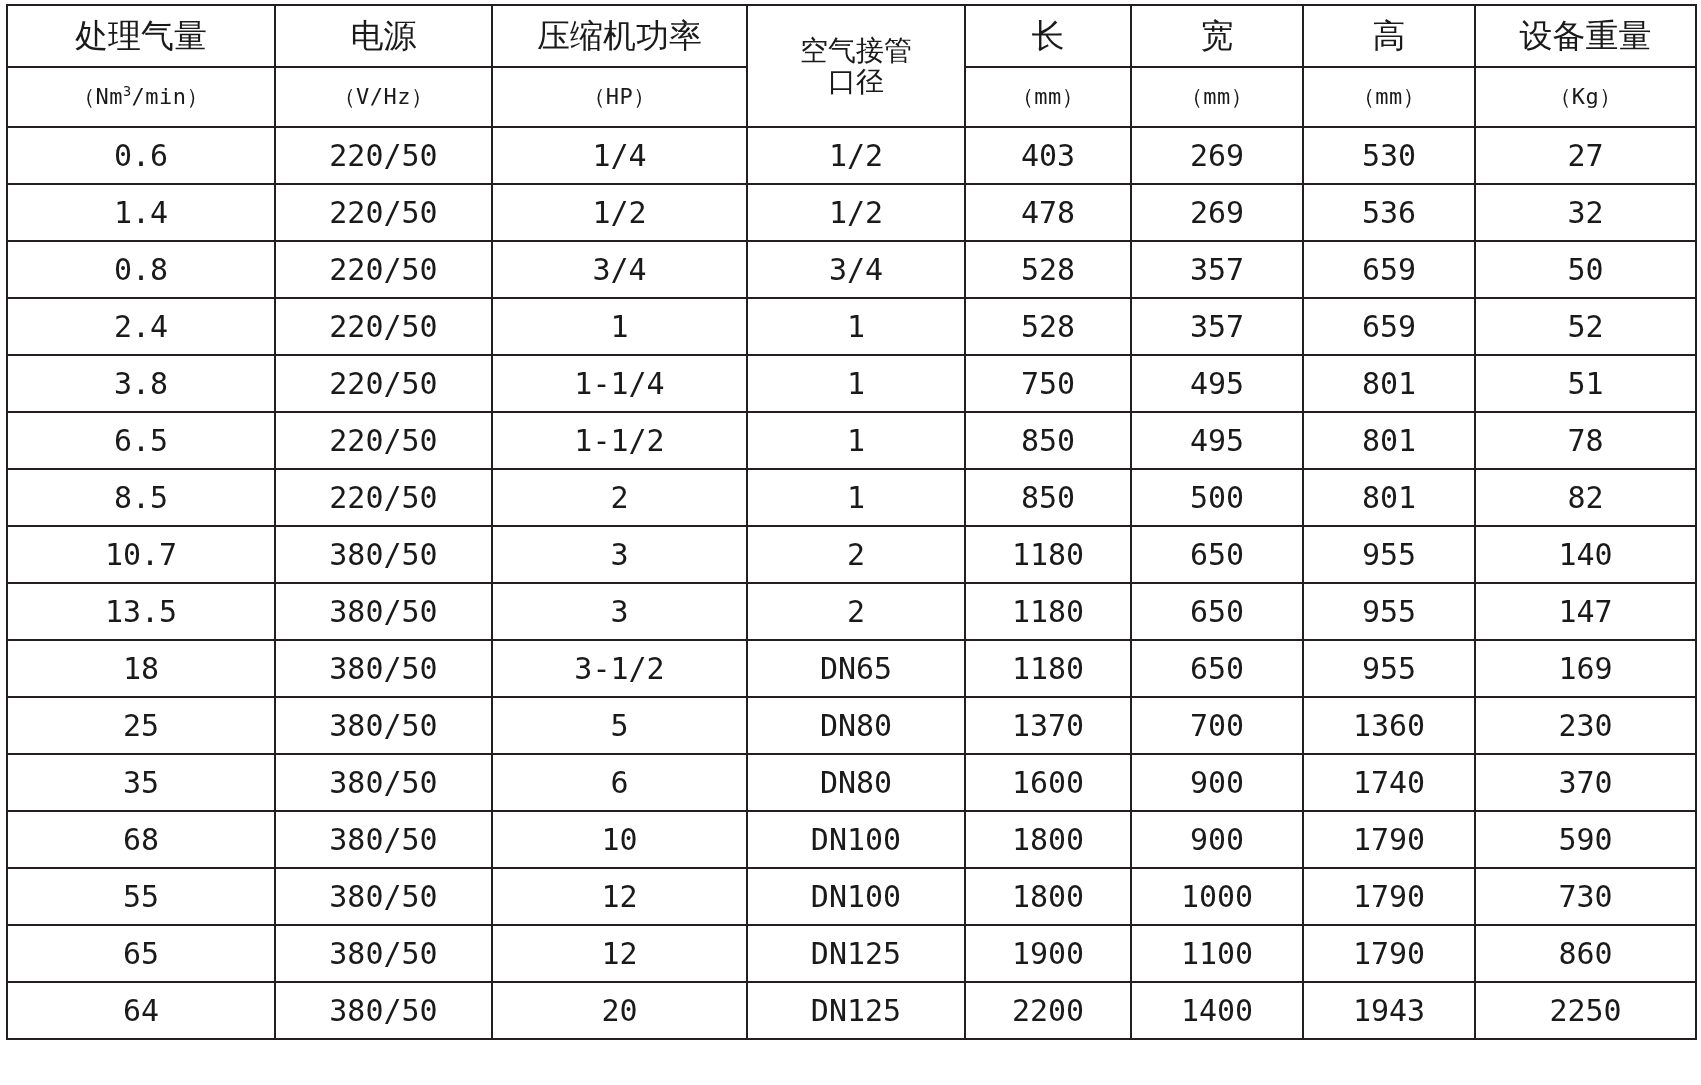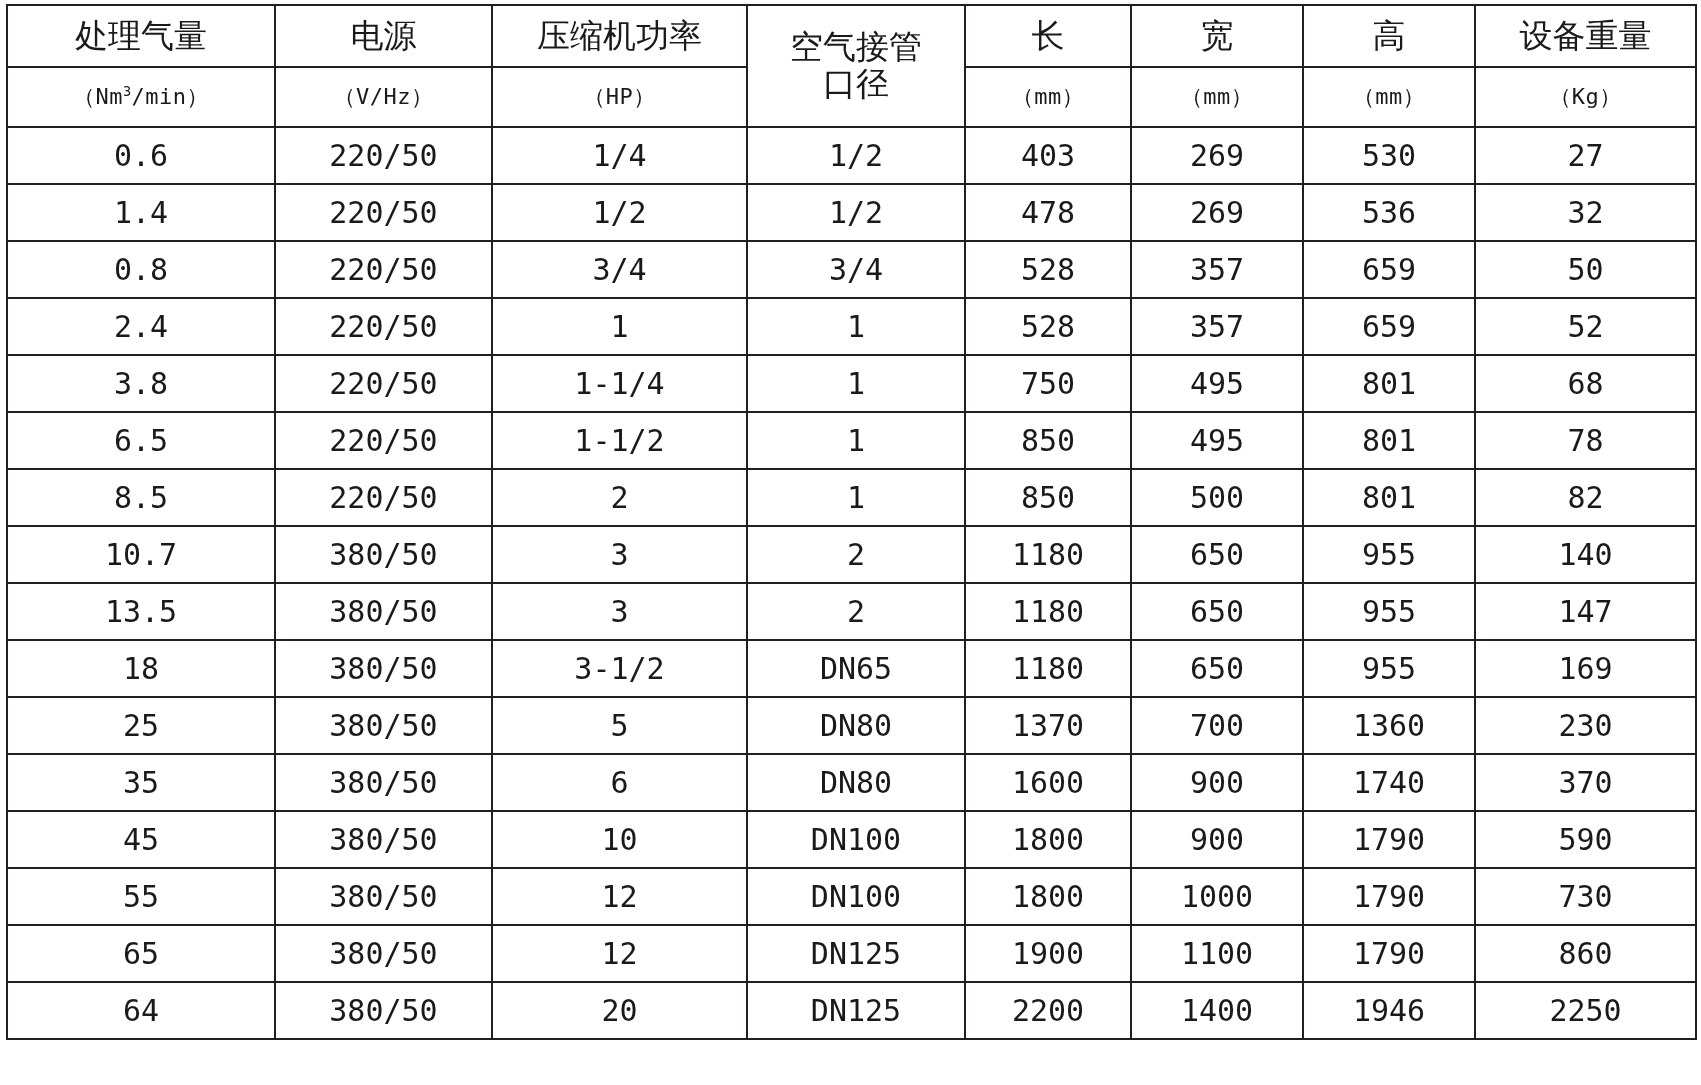--- a/index.html
+++ b/index.html
@@ -50,21 +50,21 @@
     height: 60px;
     font-family: "Liberation Serif", "DejaVu Serif", serif;
   }
   .hdr-unit {
     font-size: 22px;
     height: 58px;
     font-family: "DejaVu Sans Mono", monospace;
     letter-spacing: 0.5px;
   }
   .hdr-two-line {
-    font-size: 33px;
+    font-size: 28px;
     line-height: 1.35;
   }
   .hdr-two-line span {
     display: block;
   }
   td.data {
     font-size: 30px;
     height: 55px;
     font-family: "DejaVu Sans Mono", monospace;
     letter-spacing: 0px;
@@ -157,21 +157,21 @@
           <td class="data">52</td>
         </tr>
         <tr>
           <td class="data">3.8</td>
           <td class="data">220/50</td>
           <td class="data">1-1/4</td>
           <td class="data">1</td>
           <td class="data">750</td>
           <td class="data">495</td>
           <td class="data">801</td>
-          <td class="data">68</td>
+          <td class="data">51</td>
         </tr>
         <tr>
           <td class="data">6.5</td>
           <td class="data">220/50</td>
           <td class="data">1-1/2</td>
           <td class="data">1</td>
           <td class="data">850</td>
           <td class="data">495</td>
           <td class="data">801</td>
           <td class="data">78</td>
@@ -230,21 +230,21 @@
           <td class="data">35</td>
           <td class="data">380/50</td>
           <td class="data">6</td>
           <td class="data">DN80</td>
           <td class="data">1600</td>
           <td class="data">900</td>
           <td class="data">1740</td>
           <td class="data">370</td>
         </tr>
         <tr>
-          <td class="data">45</td>
+          <td class="data">68</td>
           <td class="data">380/50</td>
           <td class="data">10</td>
           <td class="data">DN100</td>
           <td class="data">1800</td>
           <td class="data">900</td>
           <td class="data">1790</td>
           <td class="data">590</td>
         </tr>
         <tr>
           <td class="data">55</td>
@@ -266,18 +266,18 @@
           <td class="data">1790</td>
           <td class="data">860</td>
         </tr>
         <tr>
           <td class="data">64</td>
           <td class="data">380/50</td>
           <td class="data">20</td>
           <td class="data">DN125</td>
           <td class="data">2200</td>
           <td class="data">1400</td>
-          <td class="data">1946</td>
+          <td class="data">1943</td>
           <td class="data">2250</td>
         </tr>
       </tbody>
   </table>
 </div>
 
 </body></html>

